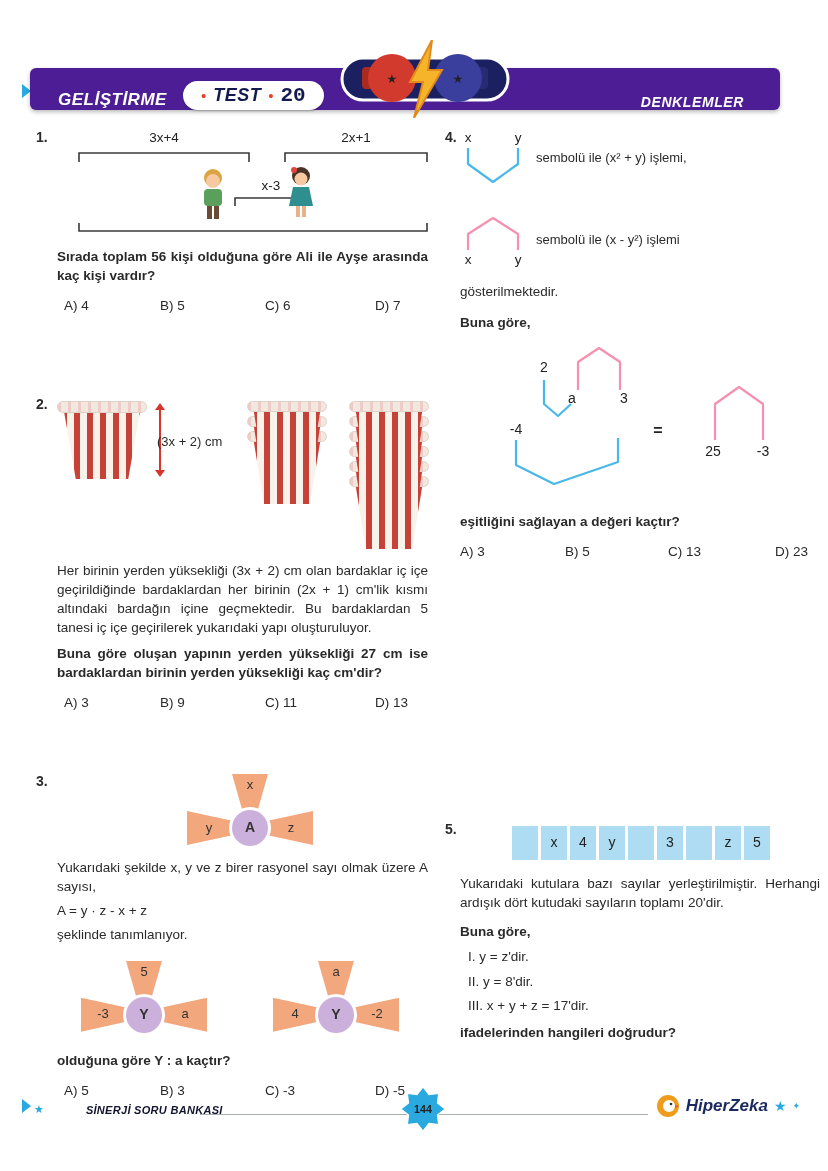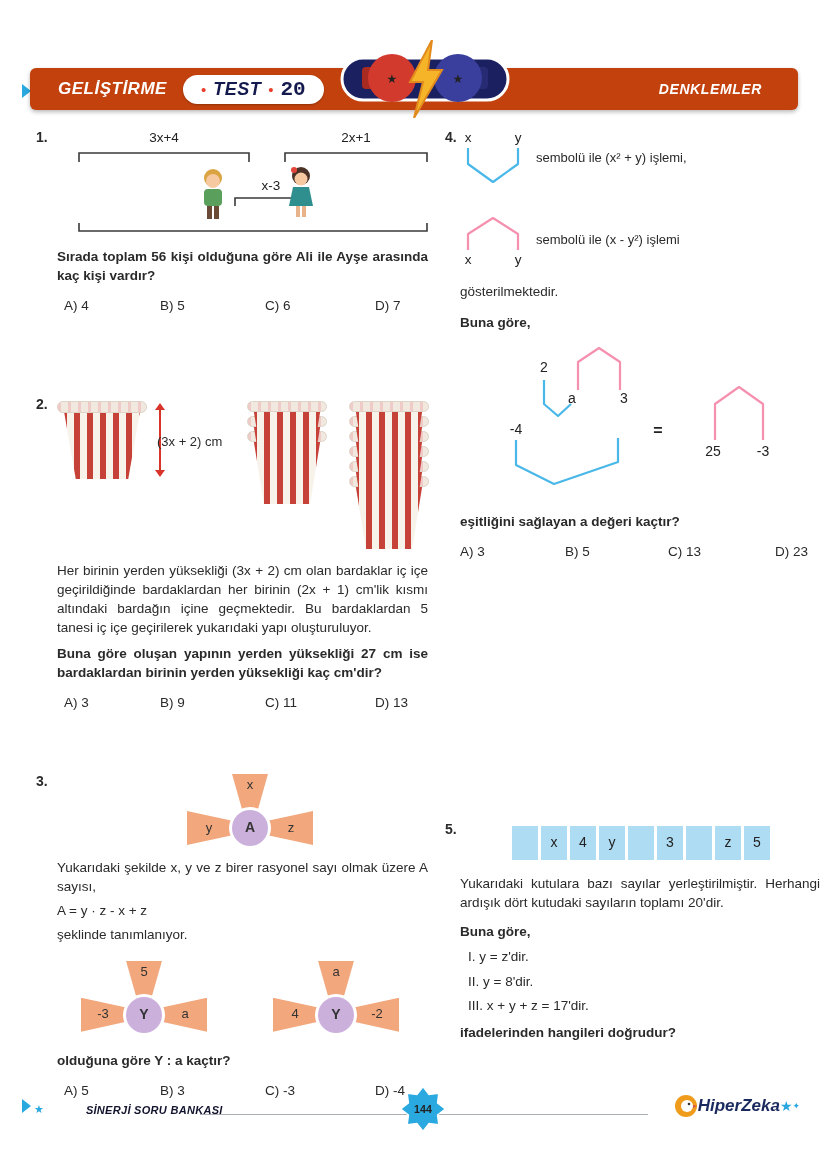--- a/index.html
+++ b/index.html
@@ -7,23 +7,23 @@
   .page {
     position: relative;
     width: 828px; height: 1171px;
     background: #fff;
     font-family: "Liberation Sans", sans-serif;
     color: #2a2a2a;
     overflow: hidden;
   }
   
   .header-bar {
-    position: absolute; left: 30px; right: 30px; top: 68px; height: 42px;
-    background: #c2410c; border-radius: 6px;
-    display: flex; align-items: center;
+    position: absolute; left: 30px; right: 48px; top: 68px; height: 42px;
+    background: #4c1d95; border-radius: 6px;
+    display: flex; align-items: flex-end;
     box-shadow: 0 2px 4px rgba(0,0,0,.28);
   }
   .header-series {
     margin-left: 28px; color: #fff; font-size: 17px;
     font-weight: bold; font-style: italic; letter-spacing: .5px;
   }
   .test-pill {
     margin-left: 16px; background: #fff; border-radius: 17px;
     padding: 3px 18px; display: flex; align-items: center; gap: 7px;
     box-shadow: 0 1px 2px rgba(0,0,0,.25);
@@ -117,21 +117,21 @@
   }
   .roman-items { margin-top: 6px; padding-left: 8px; }
   .roman-items div { margin-top: 5px; }
 
   
   .footer-line { position: absolute; left: 200px; width: 448px; top: 1114px; border-top: 1px solid #a9afb5; }
   .footer-left { position: absolute; left: 34px; top: 1103px; display: flex; align-items: center; gap: 6px; }
   .footer-left .f-star { color: #2aa9e0; font-size: 11px; }
   .footer-left .f-title { font-size: 11px; font-weight: bold; font-style: italic; color: #12142e; letter-spacing: .3px; margin-left: 36px; }
   .starburst-wrap { position: absolute; left: 400px; top: 1086px; width: 46px; height: 46px; }
-  .footer-right { position: absolute; right: 28px; top: 1094px; display: flex; align-items: center; gap: 0; }
+  .footer-right { position: absolute; right: 28px; top: 1094px; display: flex; align-items: center; gap: 6px; }
   .brand-text { font-size: 17px; font-weight: bold; font-style: italic; color: #1b2a5e; }
   .b-star1 { color: #2aa9e0; font-size: 14px; }
   .b-star2 { color: #2aa9e0; font-size: 9px; }
 </style>
 </head>
 <body>
 
 <div class="page">
 
   <div class="deco-tri top"></div>
@@ -285,21 +285,21 @@
           <div class="fan-arm fan-left">4</div>
           <div class="fan-arm fan-right">-2</div>
           <div class="fan-center">Y</div>
         </div>
       </div>
       <div class="qbold" style="margin-top:14px;">olduğuna göre Y : a kaçtır?</div>
       <div class="options opt-l">
         <span>A) 5</span>
         <span>B) 3</span>
         <span>C) -3</span>
-        <span>D) -4</span>
+        <span>D) -5</span>
       </div>
     </div>
   </div>
 
   <div class="qblock" style="left:445px; top:128px; width:375px;">
     <span class="qnum">4.</span>
     <div class="qcontent-r">
       <div class="def-row" style="margin-top:2px;">
         <svg width="66" height="56" viewBox="0 0 66 56">
           <text x="8" y="12" text-anchor="middle" class="diagram-label">x</text>

